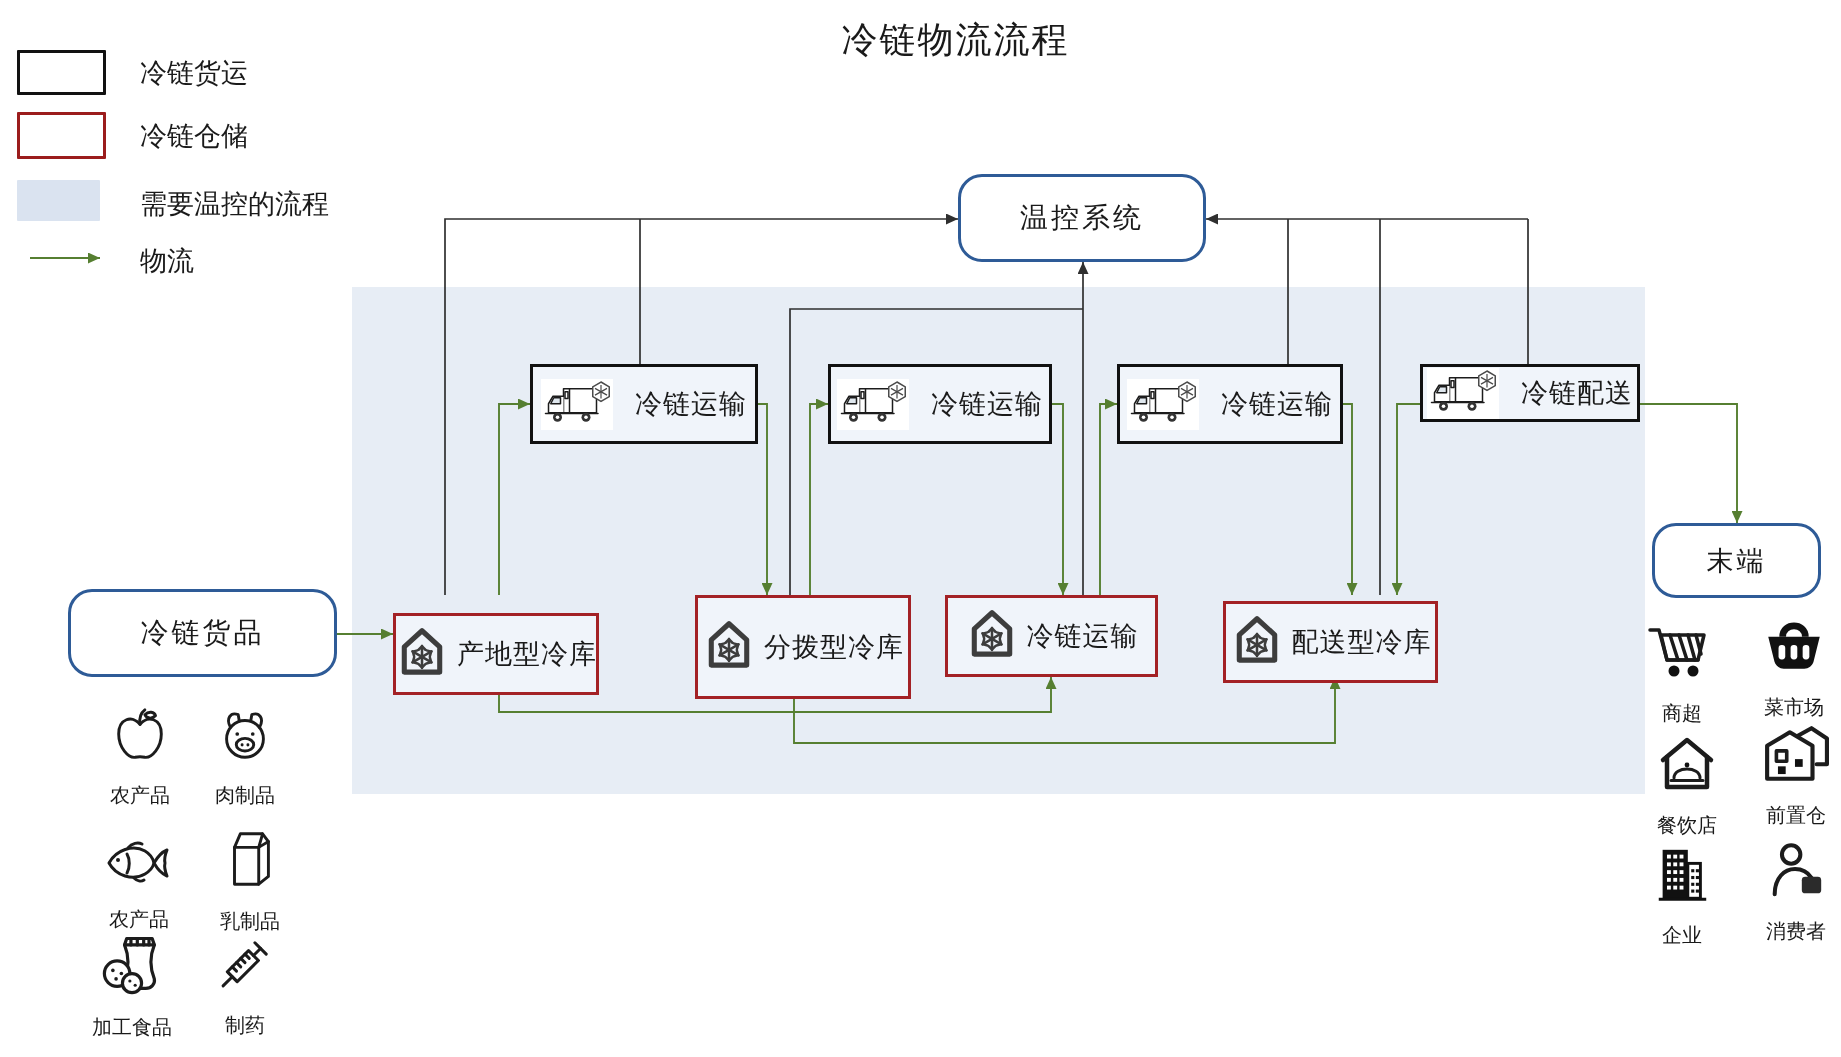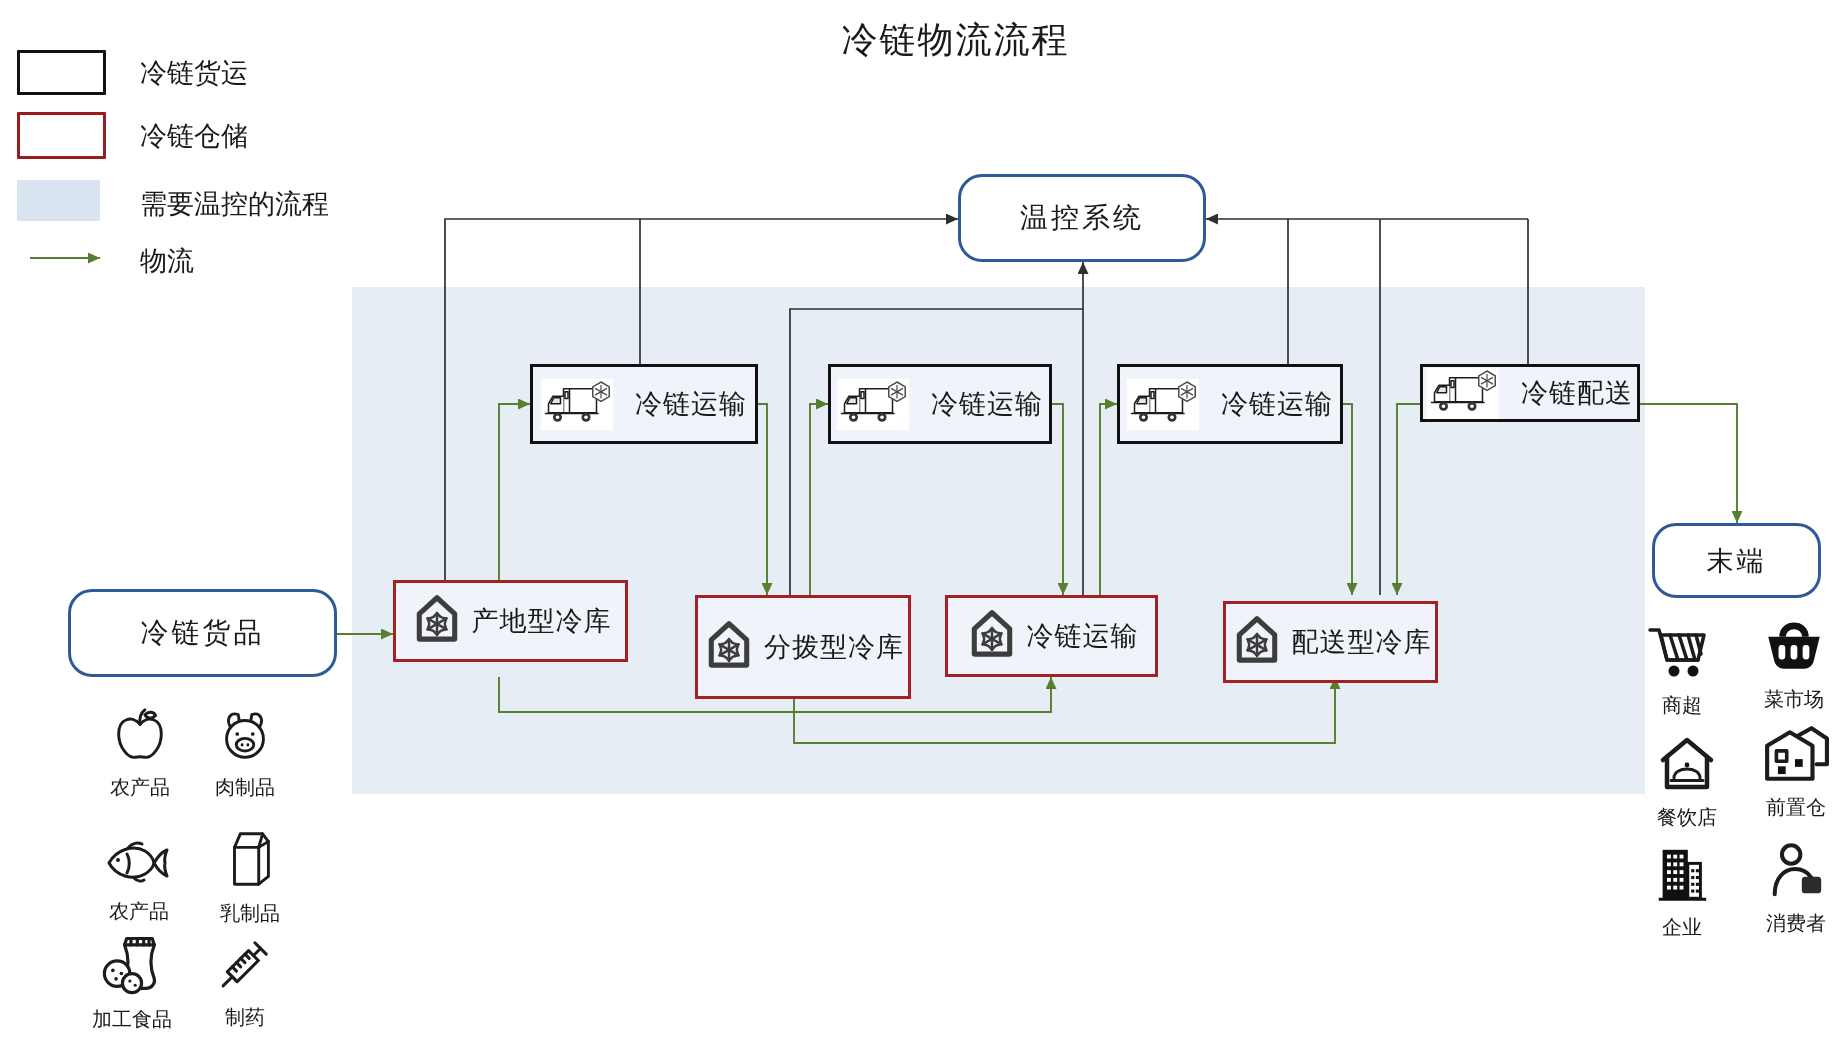--- a/index.html
+++ b/index.html
@@ -35,21 +35,21 @@
   #temp-control{left:958px;top:174px;width:248px;height:88px;}
   #goods-source{left:68px;top:589px;width:269px;height:88px;}
   #terminal-box{left:1652px;top:523px;width:169px;height:75px;font-size:27px;}
   
   .tbox{border:3.5px solid #111;background:var(--box-fill,#f0f4fa);display:flex;align-items:center;justify-content:center;gap:22px;z-index:4;box-sizing:border-box;font-size:27px;letter-spacing:1px;white-space:nowrap;}
   .truck-patch{background:#fff;padding:2px 3px;line-height:0;}
   
   .wbox{border:3px solid var(--red-border,#a32125);background:var(--box-fill,#f0f4fa);display:flex;align-items:center;justify-content:center;gap:8px;z-index:4;box-sizing:border-box;font-size:27px;letter-spacing:1px;white-space:nowrap;}
   
   .cell{width:110px;text-align:center;z-index:2;}
-  .cell .lbl{font-size:20px;margin-top:4px;white-space:nowrap;}
+  .cell .lbl{font-size:20px;margin-top:12px;white-space:nowrap;}
   .cell svg{display:inline-block;}
   .ic{stroke:#1c1c1c;fill:none;stroke-linecap:round;stroke-linejoin:round;}
 </style>
 </head>
 <body>
 
 <div id="canvas">
 
   <div class="abs" id="page-title">冷链物流流程</div>
 
@@ -192,21 +192,21 @@
           <polygon points="76,1 87,7.5 87,20.5 76,27 65,20.5 65,7.5" fill="#fff" stroke="#4a4a4a" stroke-width="2"></polygon>
           <g stroke="#4a4a4a" stroke-width="1.6">
             <line x1="76" y1="5" x2="76" y2="23"></line>
             <line x1="68" y1="9.5" x2="84" y2="18.5"></line>
             <line x1="84" y1="9.5" x2="68" y2="18.5"></line>
           </g>
         </svg></span>
     <span>冷链配送</span>
   </div>
 
-  <div class="abs wbox" style="left:393px;top:580px;width:235px;height:82px">
+  <div class="abs wbox" style="left:393px;top:613px;width:206px;height:82px">
     <span><svg width="54" height="54" viewBox="0 0 64 64">
           <path d="M11 57 V27 L32 8 L53 27 V57 Z" fill="none" stroke="#3d3d3d" stroke-width="6" stroke-linejoin="round"></path>
           <g stroke="#3d3d3d" stroke-width="3" stroke-linecap="round" fill="none">
             <g>
               <line x1="32" y1="26" x2="32" y2="52"></line>
               <path d="M28 30.5 L32 26.5 L36 30.5"></path>
               <path d="M28 47.5 L32 51.5 L36 47.5"></path>
             </g>
             <g transform="rotate(60 32 39)">
               <line x1="32" y1="26" x2="32" y2="52"></line>

